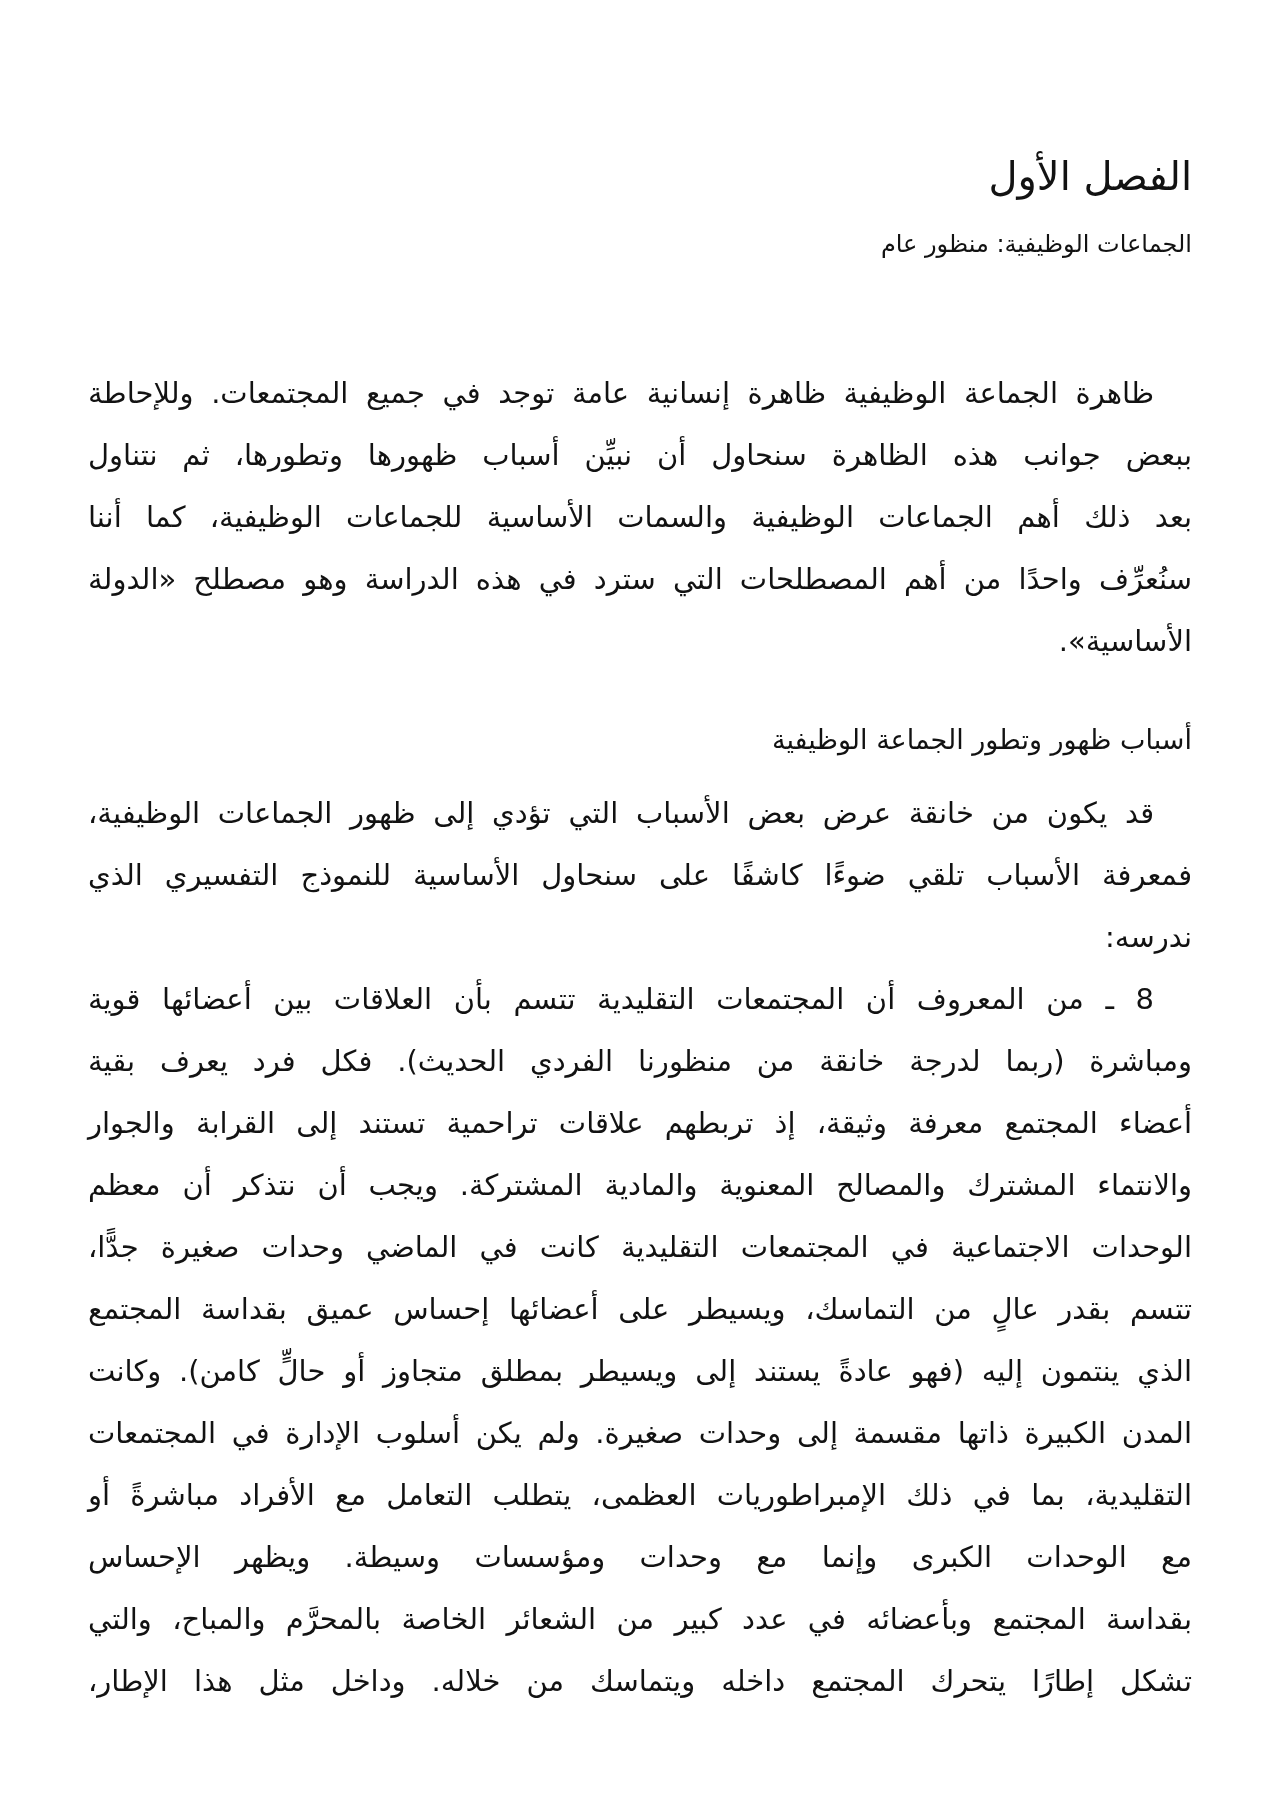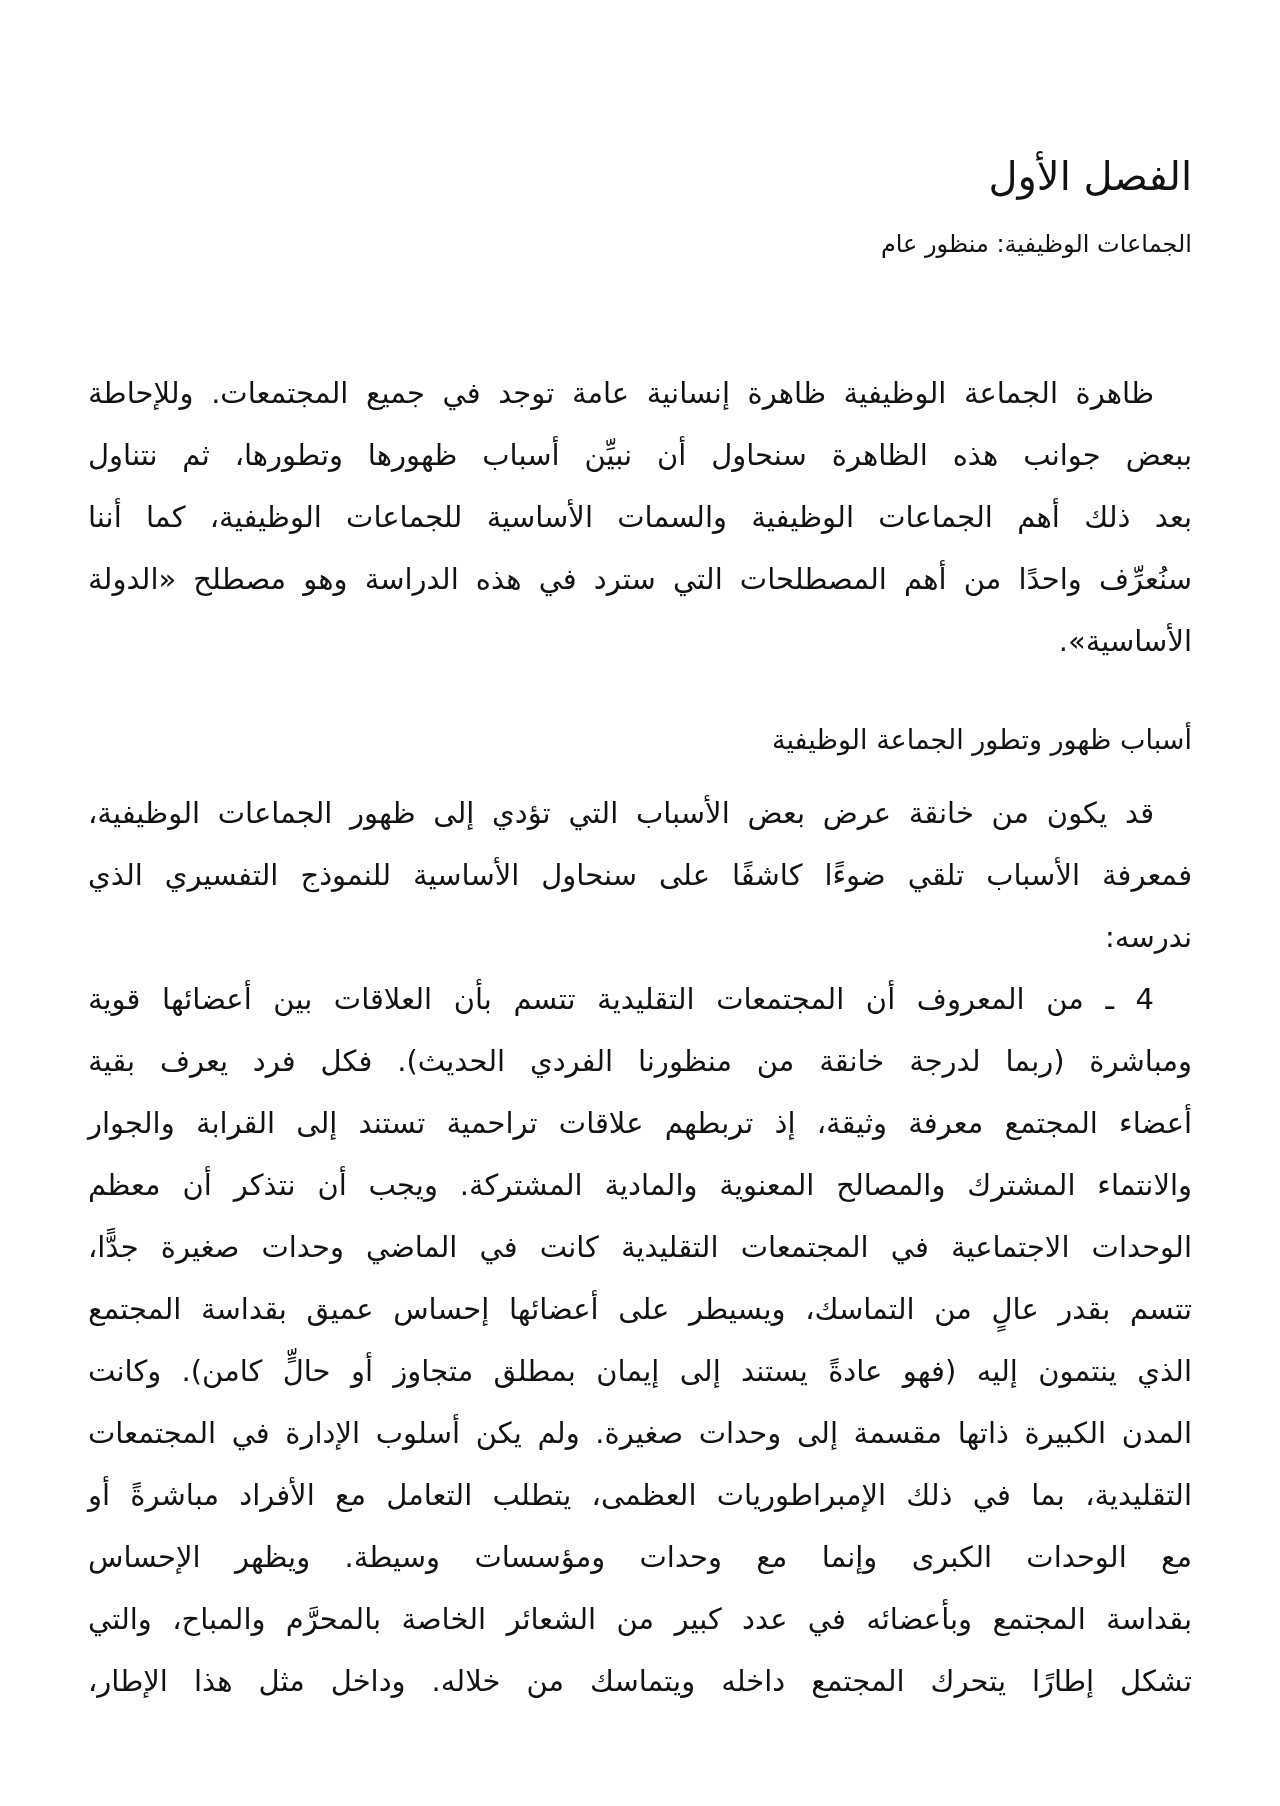--- a/index.html
+++ b/index.html
@@ -76,27 +76,27 @@
 
   <h3 class="section-heading">أسباب ظهور وتطور الجماعة الوظيفية</h3>
 
   <div class="paragraph p2">
     <span class="line indent">قد يكون من خانقة عرض بعض الأسباب التي تؤدي إلى ظهور الجماعات الوظيفية،</span>
     <span class="line">فمعرفة الأسباب تلقي ضوءًا كاشفًا على سنحاول الأساسية للنموذج التفسيري الذي</span>
     <span class="line last">ندرسه:</span>
   </div>
 
   <div class="paragraph p3">
-    <span class="line indent">4 ـ من المعروف أن المجتمعات التقليدية تتسم بأن العلاقات بين أعضائها قوية</span>
+    <span class="line indent">8 ـ من المعروف أن المجتمعات التقليدية تتسم بأن العلاقات بين أعضائها قوية</span>
     <span class="line">ومباشرة (ربما لدرجة خانقة من منظورنا الفردي الحديث). فكل فرد يعرف بقية</span>
     <span class="line">أعضاء المجتمع معرفة وثيقة، إذ تربطهم علاقات تراحمية تستند إلى القرابة والجوار</span>
     <span class="line">والانتماء المشترك والمصالح المعنوية والمادية المشتركة. ويجب أن نتذكر أن معظم</span>
     <span class="line">الوحدات الاجتماعية في المجتمعات التقليدية كانت في الماضي وحدات صغيرة جدًّا،</span>
     <span class="line">تتسم بقدر عالٍ من التماسك، ويسيطر على أعضائها إحساس عميق بقداسة المجتمع</span>
-    <span class="line">الذي ينتمون إليه (فهو عادةً يستند إلى إيمان بمطلق متجاوز أو حالٍّ كامن). وكانت</span>
+    <span class="line">الذي ينتمون إليه (فهو عادةً يستند إلى ويسيطر بمطلق متجاوز أو حالٍّ كامن). وكانت</span>
     <span class="line">المدن الكبيرة ذاتها مقسمة إلى وحدات صغيرة. ولم يكن أسلوب الإدارة في المجتمعات</span>
     <span class="line">التقليدية، بما في ذلك الإمبراطوريات العظمى، يتطلب التعامل مع الأفراد مباشرةً أو</span>
     <span class="line">مع الوحدات الكبرى وإنما مع وحدات ومؤسسات وسيطة. ويظهر الإحساس</span>
     <span class="line">بقداسة المجتمع وبأعضائه في عدد كبير من الشعائر الخاصة بالمحرَّم والمباح، والتي</span>
     <span class="line">تشكل إطارًا يتحرك المجتمع داخله ويتماسك من خلاله. وداخل مثل هذا الإطار،</span>
   </div>
 
 </div>
 
 </body></html>

